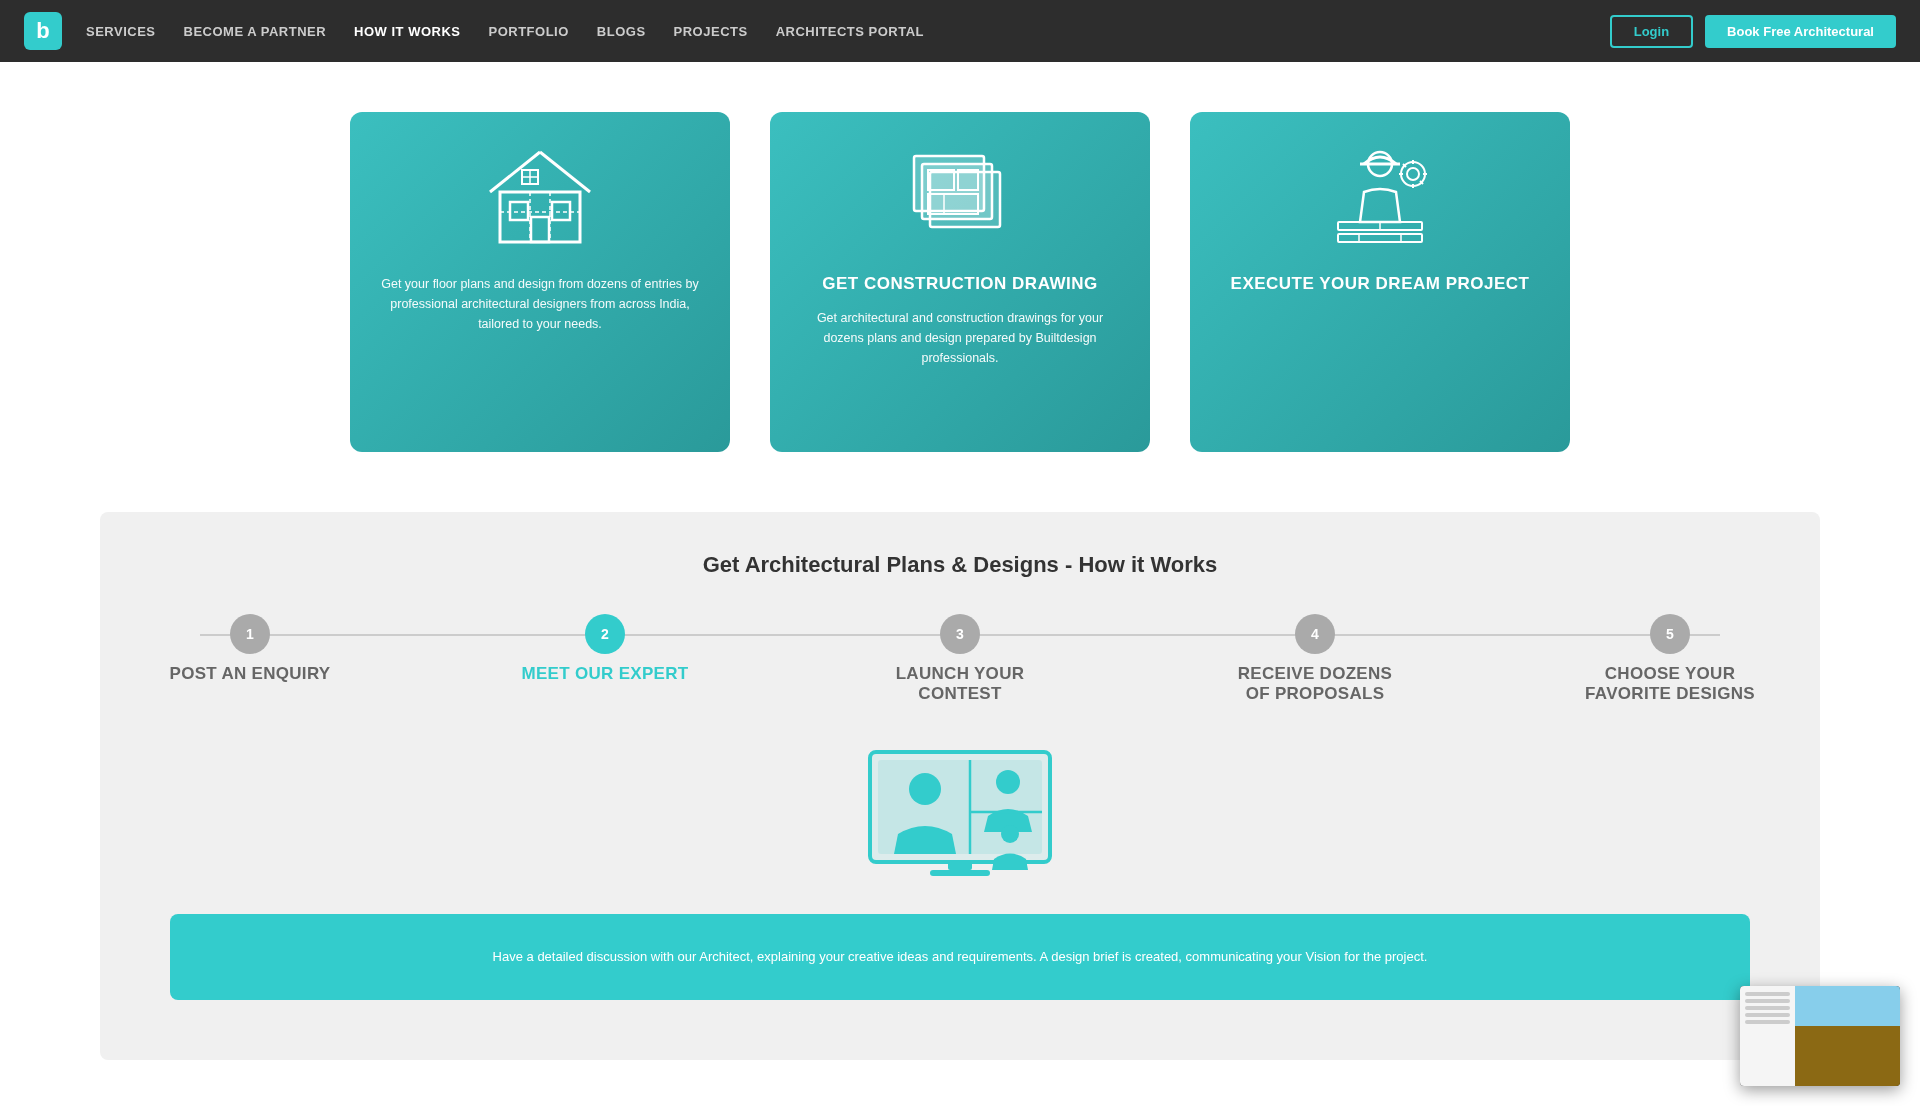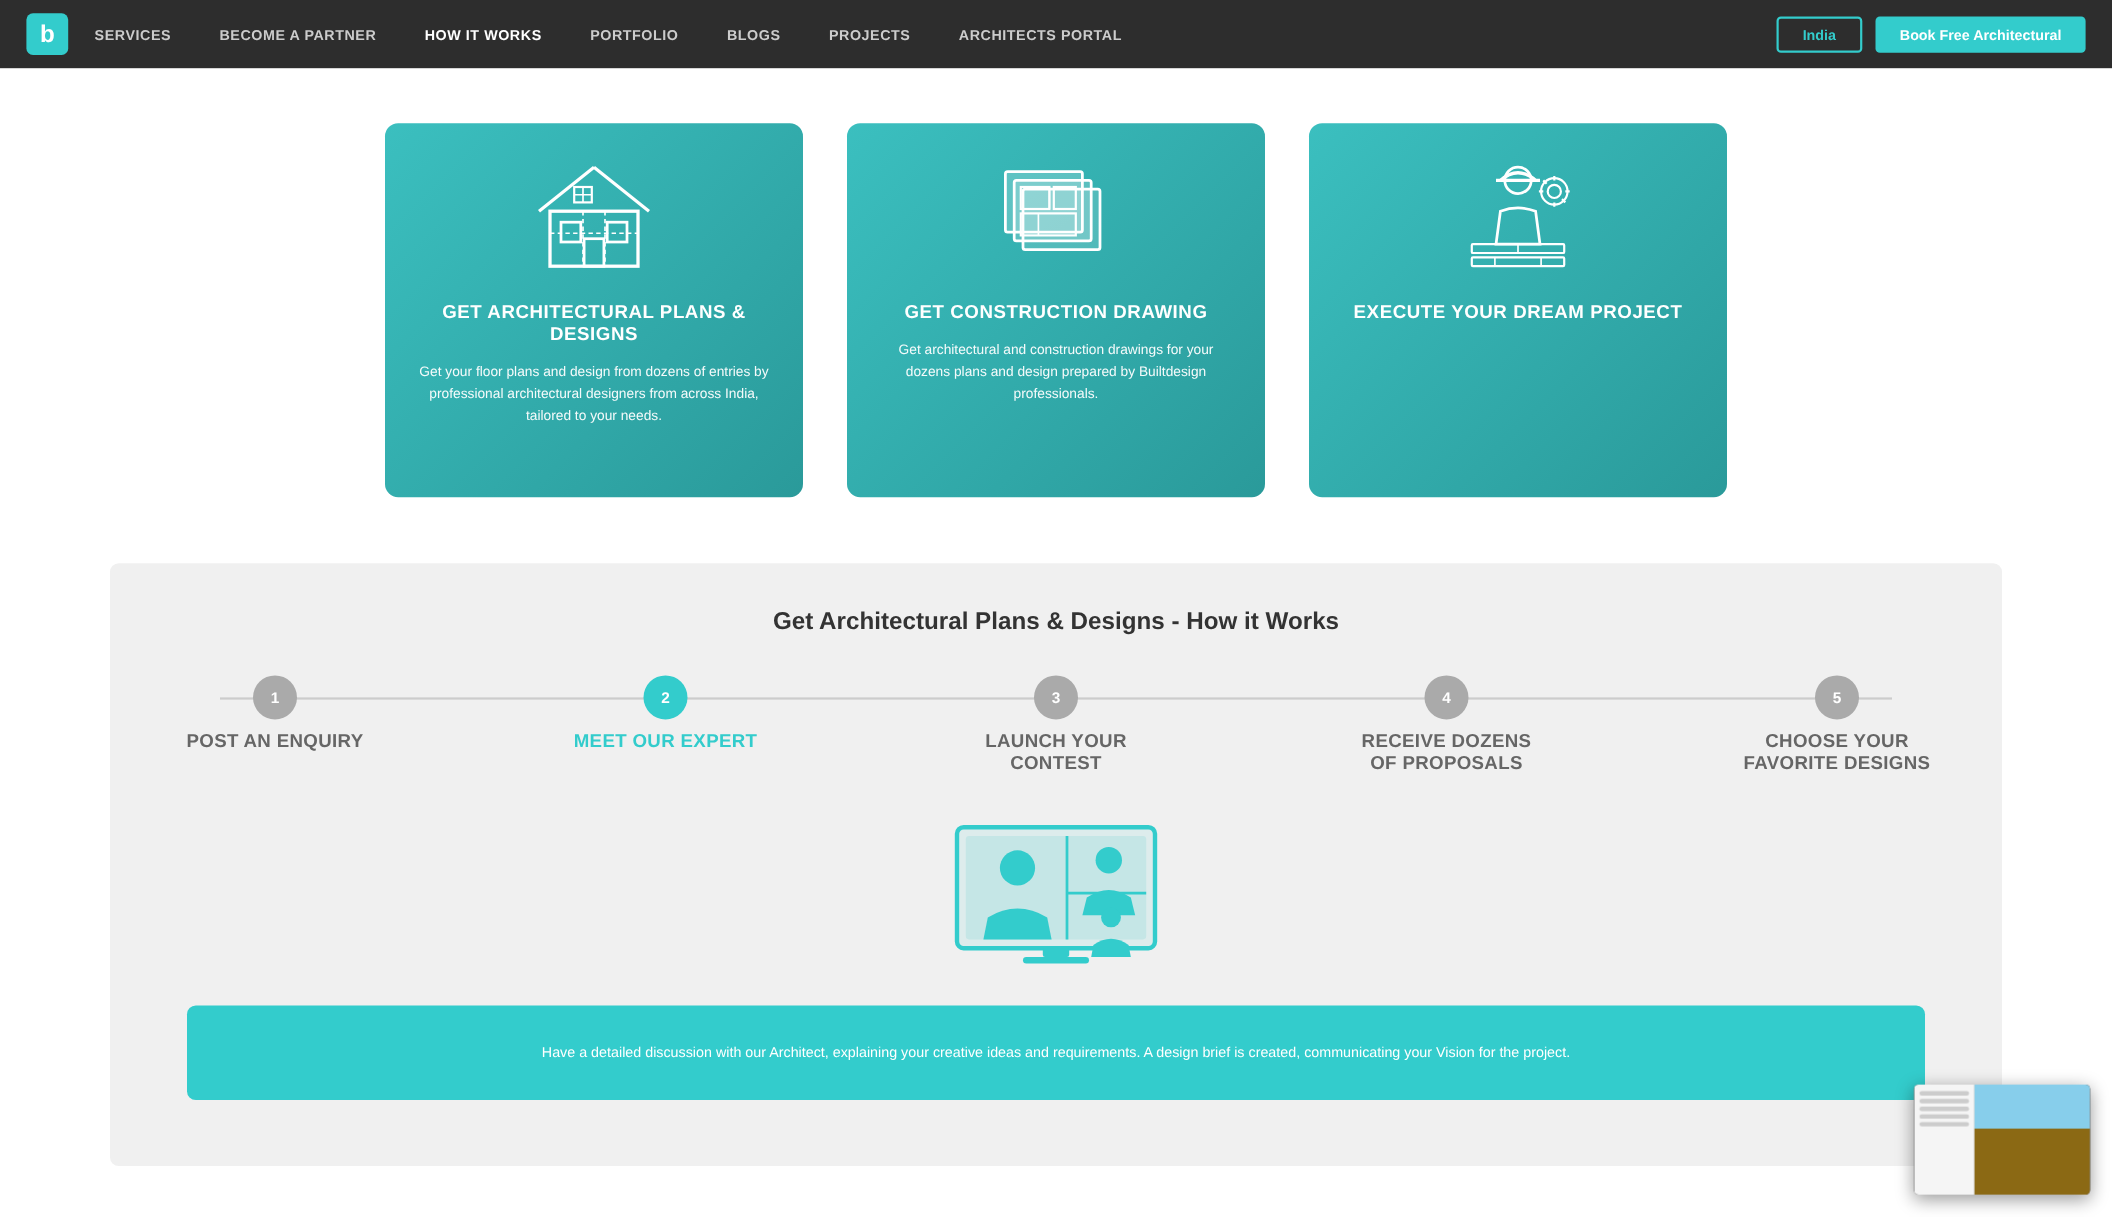--- a/index.html
+++ b/index.html
@@ -23,21 +23,21 @@
       align-items: center;
       justify-content: center;
       color: #fff;
       font-weight: 900;
       font-size: 22px;
       margin-right: 24px;
       flex-shrink: 0;
     }
     .nav-links {
       display: flex;
-      gap: 44px;
+      gap: 28px;
       flex: 1;
     }
     .nav-link {
       color: #ccc;
       font-size: 13px;
       font-weight: 600;
       text-decoration: none;
       letter-spacing: 0.5px;
       cursor: pointer;
       text-transform: uppercase;
@@ -250,21 +250,21 @@
   <div class="nav-links">
     <a class="nav-link">SERVICES</a>
     <a class="nav-link">BECOME A PARTNER</a>
     <a class="nav-link active">HOW IT WORKS</a>
     <a class="nav-link">PORTFOLIO</a>
     <a class="nav-link">BLOGS</a>
     <a class="nav-link">PROJECTS</a>
     <a class="nav-link">ARCHITECTS PORTAL</a>
   </div>
   <div class="nav-actions">
-    <button class="btn-login">India</button>
+    <button class="btn-login">Login</button>
     <button class="btn-consult">Book Free Architectural</button>
   </div>
 </nav>
 
 <section class="cards-section">
 
   <div class="card">
     <div class="card-icon">
       <svg viewBox="0 0 120 110" fill="none" xmlns="http://www.w3.org/2000/svg">
 
@@ -278,21 +278,20 @@
 
         <rect x="42" y="28" width="16" height="14" stroke="white" stroke-width="2" fill="none"></rect>
         <line x1="50" y1="28" x2="50" y2="42" stroke="white" stroke-width="1.5"></line>
         <line x1="42" y1="35" x2="58" y2="35" stroke="white" stroke-width="1.5"></line>
 
         <line x1="20" y1="70" x2="100" y2="70" stroke="white" stroke-width="1.5" stroke-dasharray="4,3"></line>
         <line x1="50" y1="50" x2="50" y2="100" stroke="white" stroke-width="1.5" stroke-dasharray="4,3"></line>
         <line x1="70" y1="50" x2="70" y2="100" stroke="white" stroke-width="1.5" stroke-dasharray="4,3"></line>
       </svg>
     </div>
-    <div class="card-title">GET ARCHITECTURAL PLANS &amp; DESIGNS</div>
     <div class="card-desc">Get your floor plans and design from dozens of entries by professional architectural designers from across India, tailored to your needs.</div>
   </div>
 
   <div class="card">
     <div class="card-icon">
       <svg viewBox="0 0 120 110" fill="none" xmlns="http://www.w3.org/2000/svg">
 
         <rect x="30" y="30" width="70" height="55" rx="2" fill="rgba(255,255,255,0.15)" stroke="white" stroke-width="2.5"></rect>
         <rect x="22" y="22" width="70" height="55" rx="2" fill="rgba(255,255,255,0.15)" stroke="white" stroke-width="2.5"></rect>
         <rect x="14" y="14" width="70" height="55" rx="2" fill="rgba(255,255,255,0.2)" stroke="white" stroke-width="2.5"></rect>

